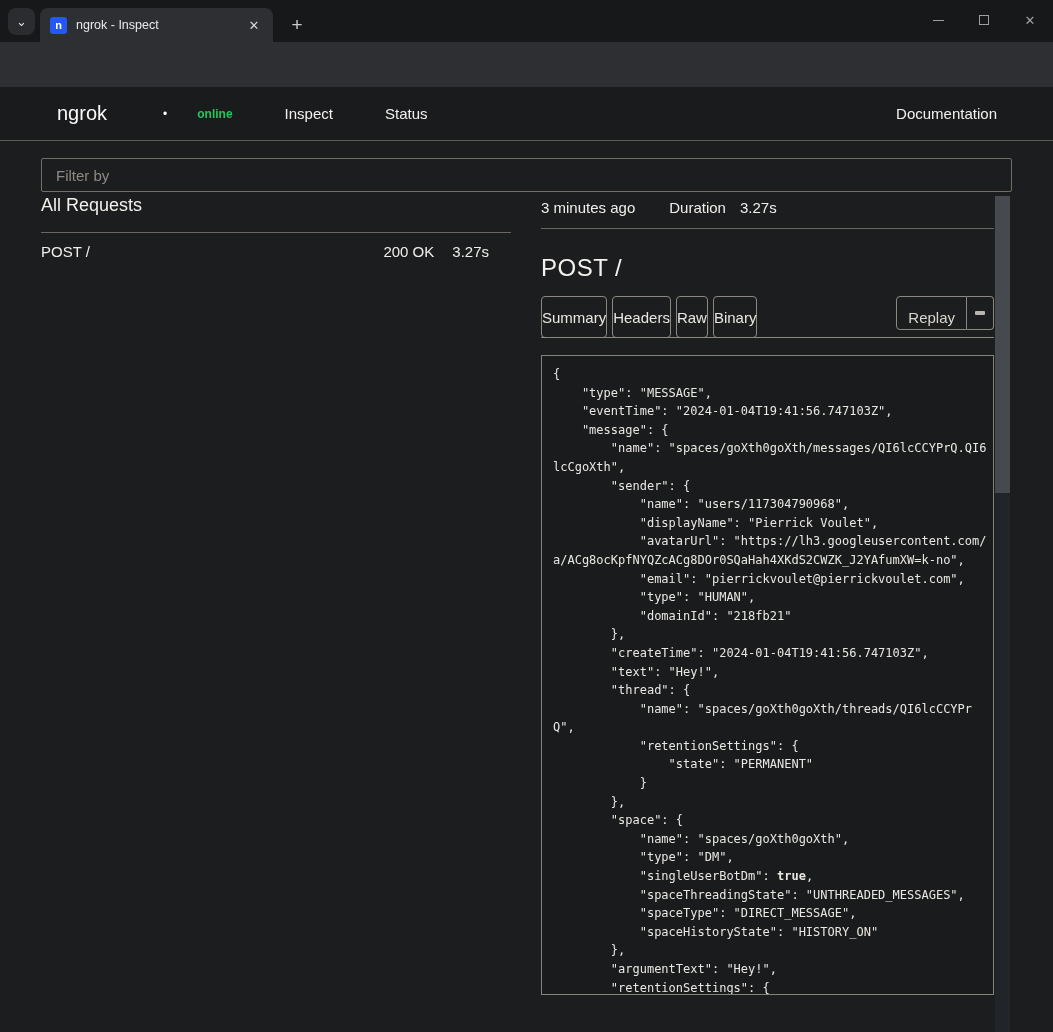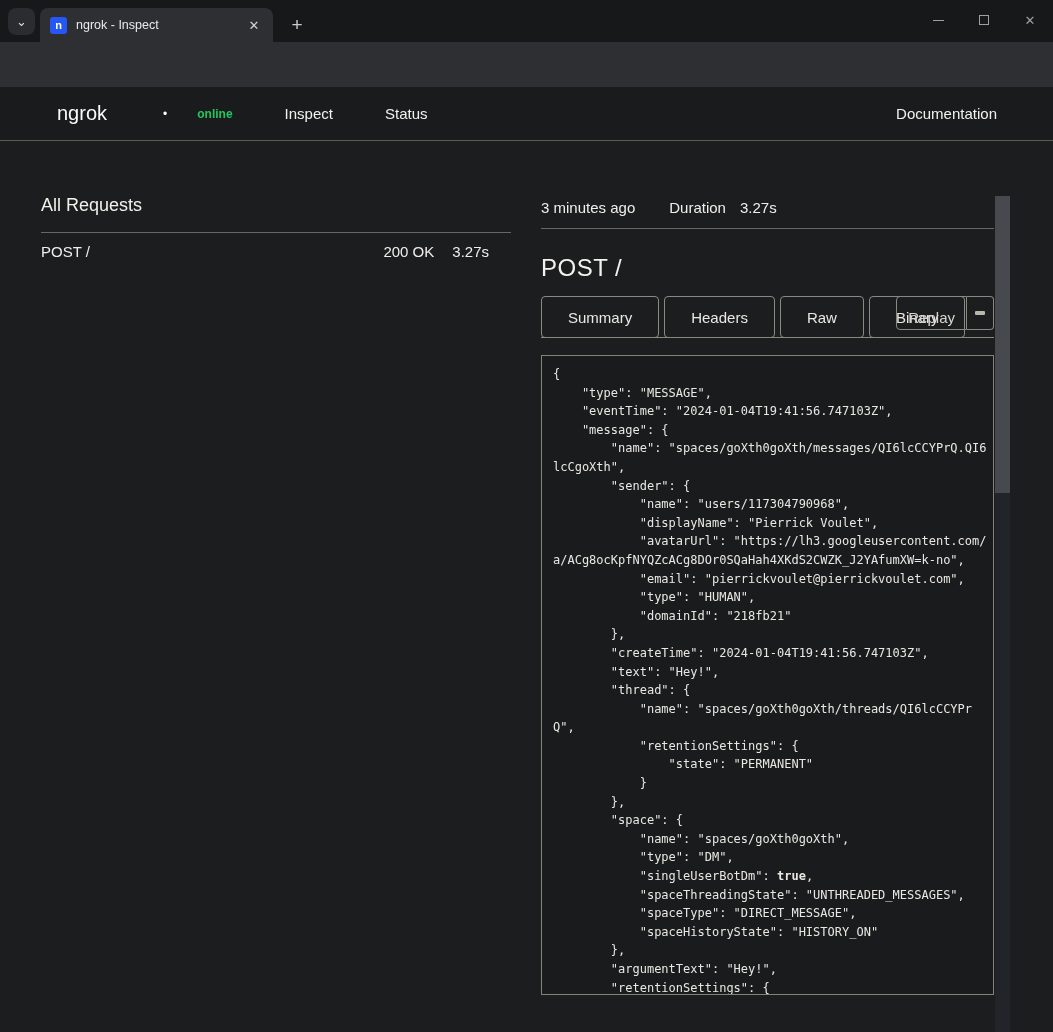--- a/index.html
+++ b/index.html
@@ -66,21 +66,21 @@
   .req-path { flex:1; }
   .req-status { margin-right:18px; }
   
   #right-panel { position:absolute; left:541px; top:109px; width:453px; }
   #meta-row { display:flex; align-items:center; height:23px; font-size:15px; color:#f0eeea; }
   #meta-row .dur-lbl { margin-left:34px; }
   #meta-row .dur-val { margin-left:14px; }
   #right-div { margin-top:9px; }
   #req-title { margin-top:25px; font-size:24px; color:#f4f2ee; letter-spacing:0.5px; }
   #tabs-row { margin-top:14px; height:42px; border-bottom:1px solid #8b887f; display:flex; align-items:flex-start; position:relative; }
-  .tab-btn { height:42px; border:1px solid #8b887f; border-radius:4px; background:transparent; color:#eae8e3; font-size:15px; padding:0 26px; margin-right:5px; font-family:"Liberation Sans", sans-serif; }
+  .tab-btn { height:42px; border:1px solid #8b887f; border-radius:4px; background:transparent; color:#eae8e3; font-size:15px; padding:0 0; margin-right:5px; font-family:"Liberation Sans", sans-serif; }
   #replay-group { position:absolute; right:0; top:0; display:flex; }
   #replay-btn { height:34px; border:1px solid #8b887f; border-radius:4px 0 0 4px; background:transparent; color:#d9d6d0; font-size:15px; padding:12px 11px; font-family:"Liberation Sans", sans-serif; }
   #replay-menu { width:27px; height:34px; border:1px solid #8b887f; border-left:none; border-radius:0 4px 4px 0; display:flex; align-items:center; justify-content:center; }
   #replay-menu i { width:10px; height:4px; background:#b9b6af; border-radius:1px; }
   #body-meta { margin-top:15px; font-size:12.5px; color:#e6e4df; }
   #code-block { margin-top:17px; width:453px; height:640px; border:1px solid #85827a; background:#1a1b1d; overflow:hidden; padding:9px 0 0 11px; }
   #code-block pre { font-family:"DejaVu Sans Mono", monospace; font-size:12px; line-height:18.6px; color:#e9e7e2; white-space:pre; }
   #code-block .bool { font-weight:bold; }
   
   #scrollbar-track { position:absolute; left:995px; top:109px; width:15px; height:836px; background:#212428; }
@@ -183,20 +183,21 @@
 
     <div id="ngrok-header">
       <span class="brand">ngrok</span>
       <span class="status-dot">•</span>
       <span class="status-online">online</span>
       <span class="nav-link">Inspect</span>
       <span class="nav-link">Status</span>
       <span class="nav-right">Documentation</span>
     </div>
 
+    <input id="filter" placeholder="Filter by" style="">
 
     <div id="left-panel">
       <div id="left-head">
         <div id="all-requests">All Requests</div>
       </div>
       <div class="h-divider"></div>
       <div class="req-row">
         <span class="req-path">POST /</span>
         <span class="req-status">200 OK</span>
         <span class="req-dur">3.27s</span>

